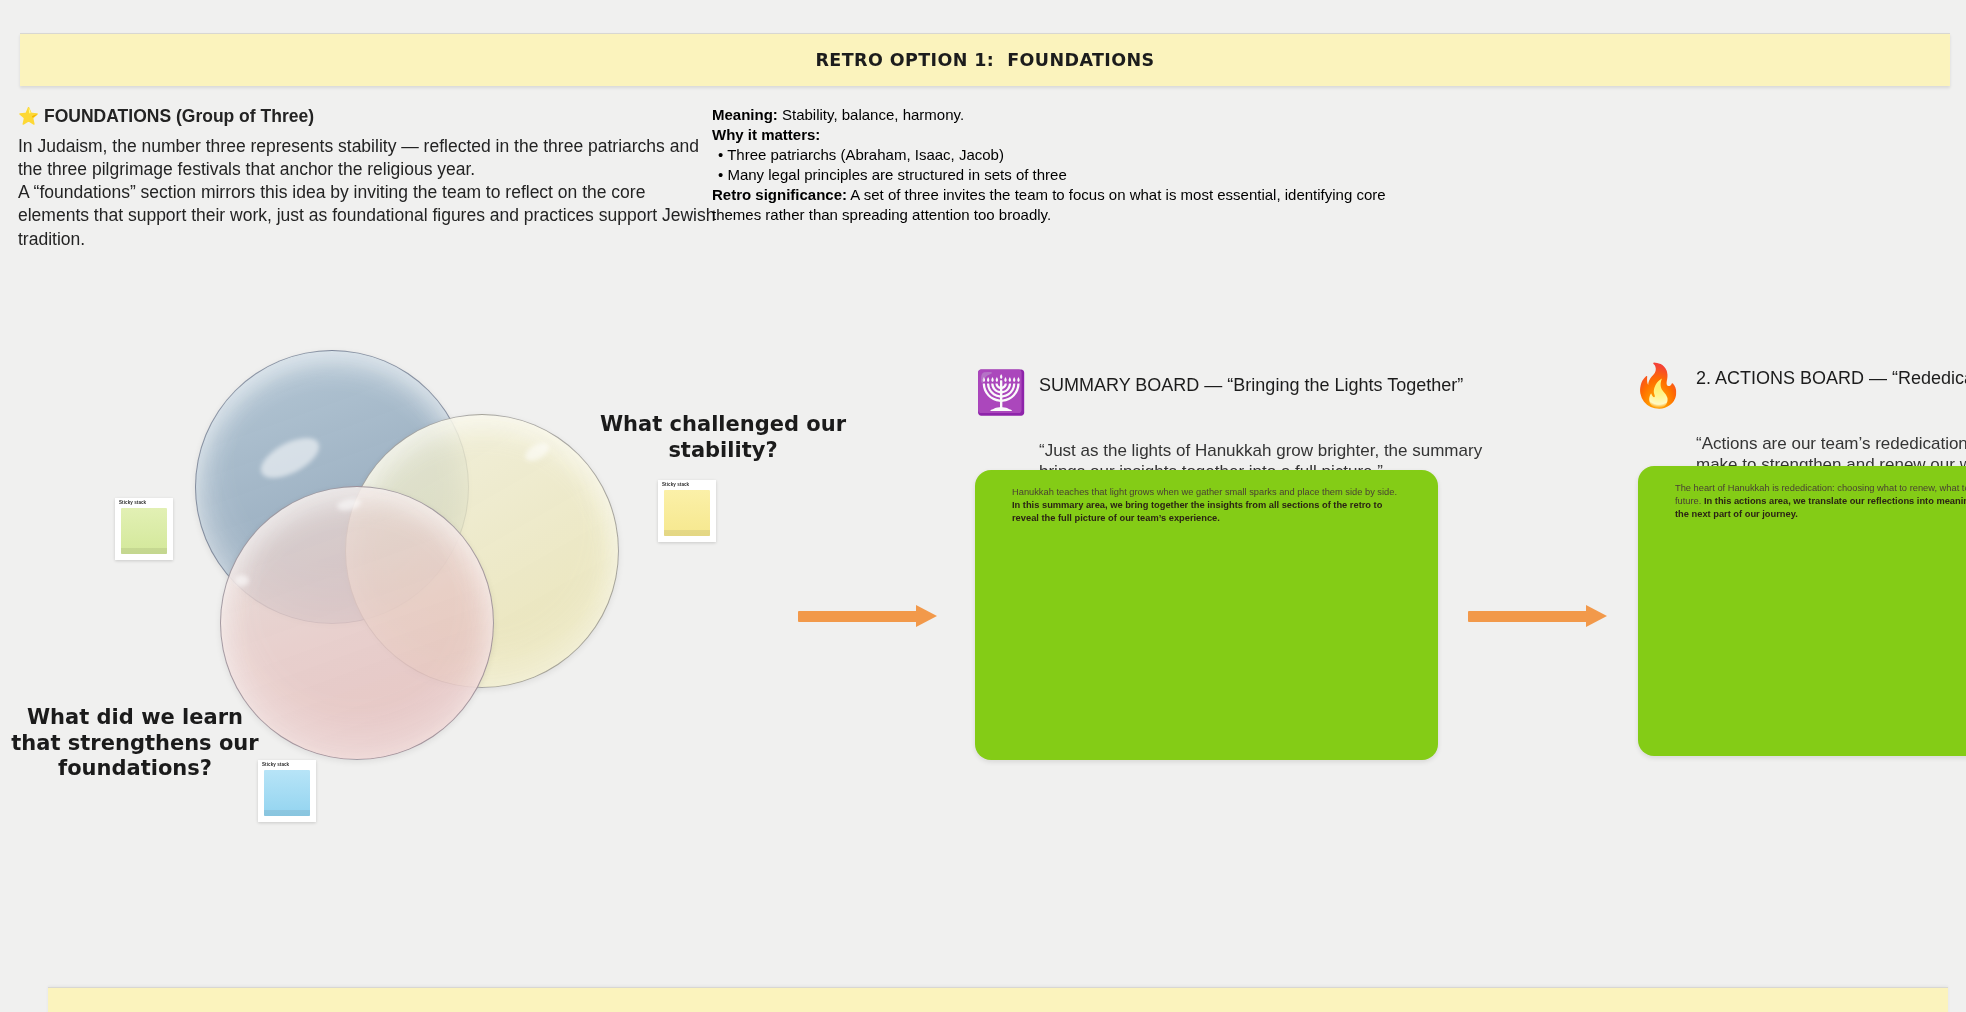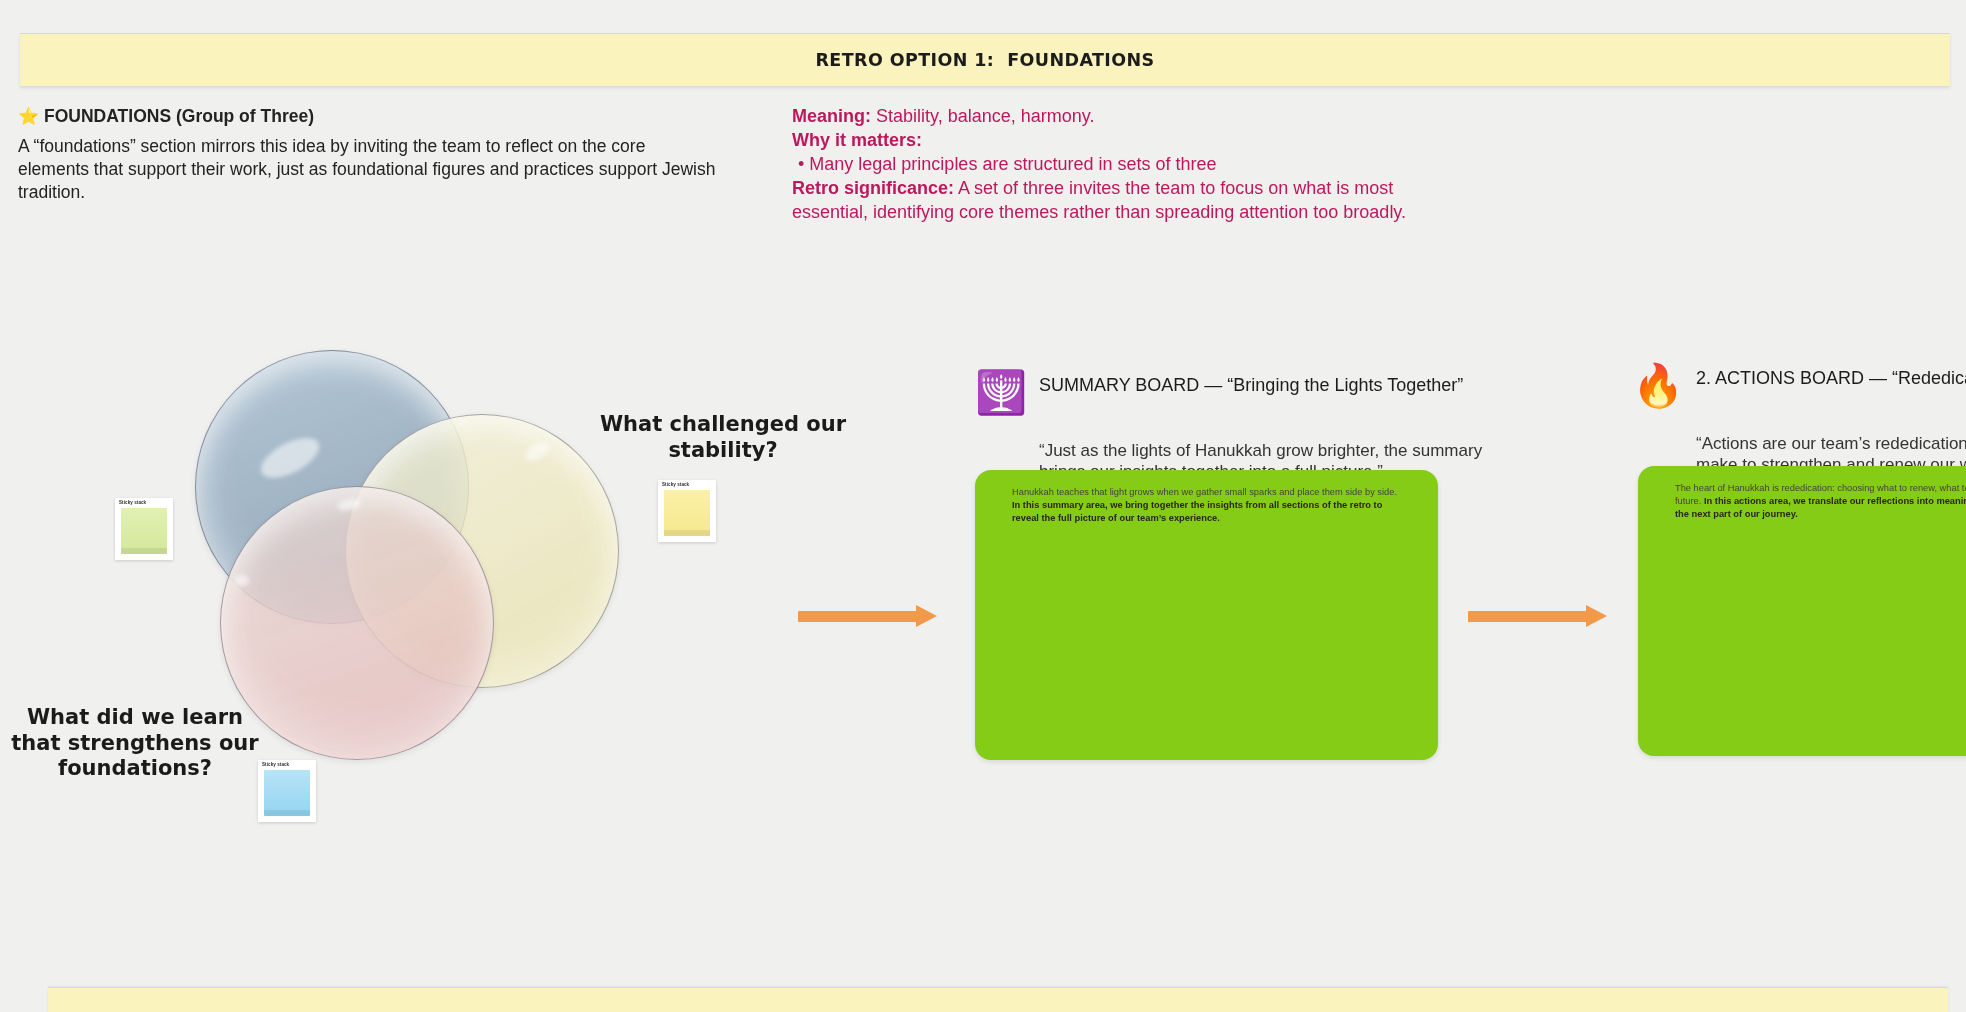--- a/index.html
+++ b/index.html
@@ -45,26 +45,26 @@
     position: absolute;
     left: 18px;
     top: 105px;
     width: 700px;
     font-size: 17.5px;
     line-height: 1.33;
     color: #232323;
   }
   .intro-right {
     position: absolute;
-    left: 792px;
+    left: 712px;
     top: 105px;
     width: 680px;
-    font-size: 18px;
+    font-size: 15px;
     line-height: 1.33;
-    color: #be185d;
+    color: #000000;
   }
   .intro-head {
     font-weight: 700;
     display: block;
     margin-bottom: 6px;
   }
   .star-icon { font-size: 17px; }
   .intro-line { display: block; }
   .bold { font-weight: 700; }
   .bullet { display: block; padding-left: 6px; }
@@ -259,28 +259,30 @@
 
   <div class="banner">
     <div class="banner-title">RETRO OPTION 1:  FOUNDATIONS</div>
   </div>
 
   <div class="intro-left">
     <span class="intro-head">
       <span class="star-icon">⭐</span>
       <span>FOUNDATIONS (Group of Three)</span>
     </span>
+    <span class="intro-line">In Judaism, the number three represents stability — reflected in the three patriarchs and the three pilgrimage festivals that anchor the religious year.</span>
     <span class="intro-line"> A “foundations” section mirrors this idea by inviting the team to reflect on the core elements that support their work, just as foundational figures and practices support Jewish tradition.</span>
   </div>
 
   <div class="intro-right">
     <div>
       <span class="bold">Meaning:</span><span> Stability, balance, harmony.</span>
     </div>
     <div class="bold">Why it matters:</div>
+    <span class="bullet">• Three patriarchs (Abraham, Isaac, Jacob)</span>
     <span class="bullet">• Many legal principles are structured in sets of three</span>
     <div>
       <span class="bold">Retro significance:</span><span> A set of three invites the team to focus on what is most essential, identifying core themes rather than spreading attention too broadly.</span>
     </div>
   </div>
 
   <div class="venn-wrap">
     <div class="venn-circle venn-blue">
       <div class="venn-gloss" style="left:62px; top:92px; width:64px; height:30px; transform:rotate(-28deg);"></div>
     </div>

